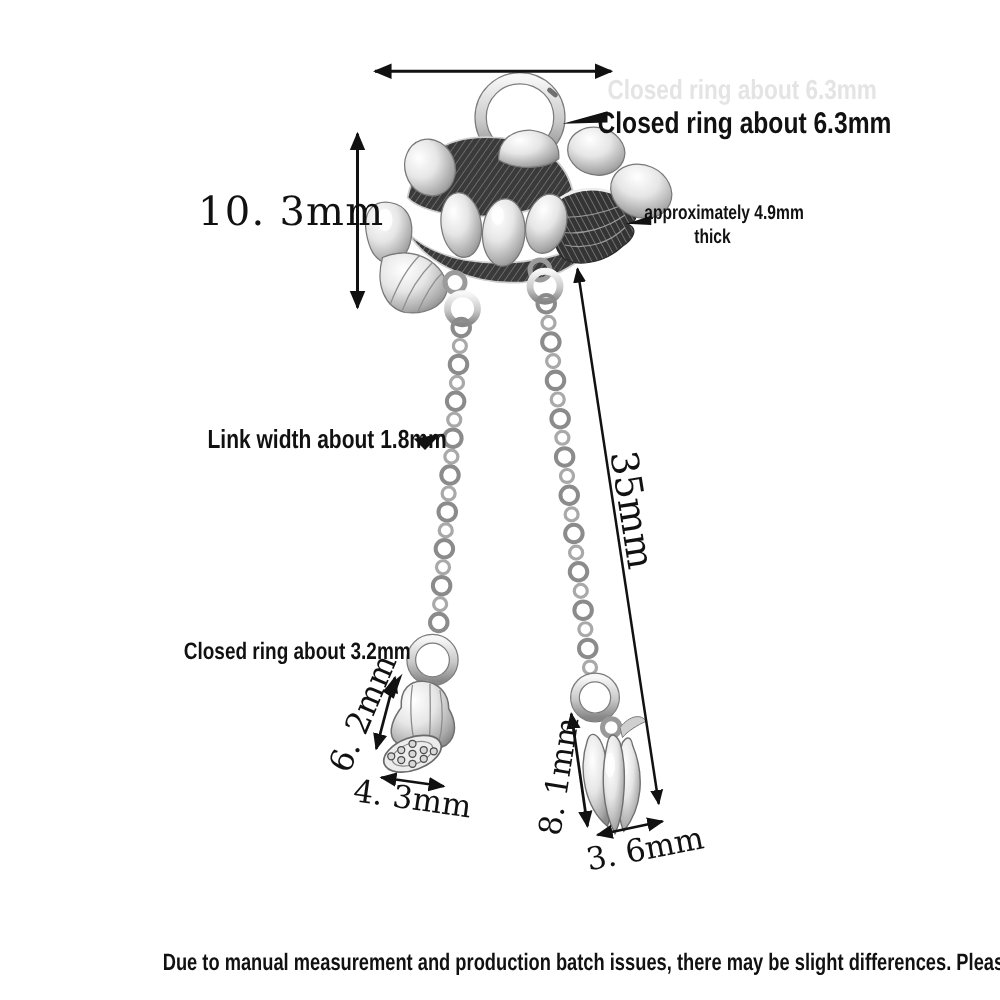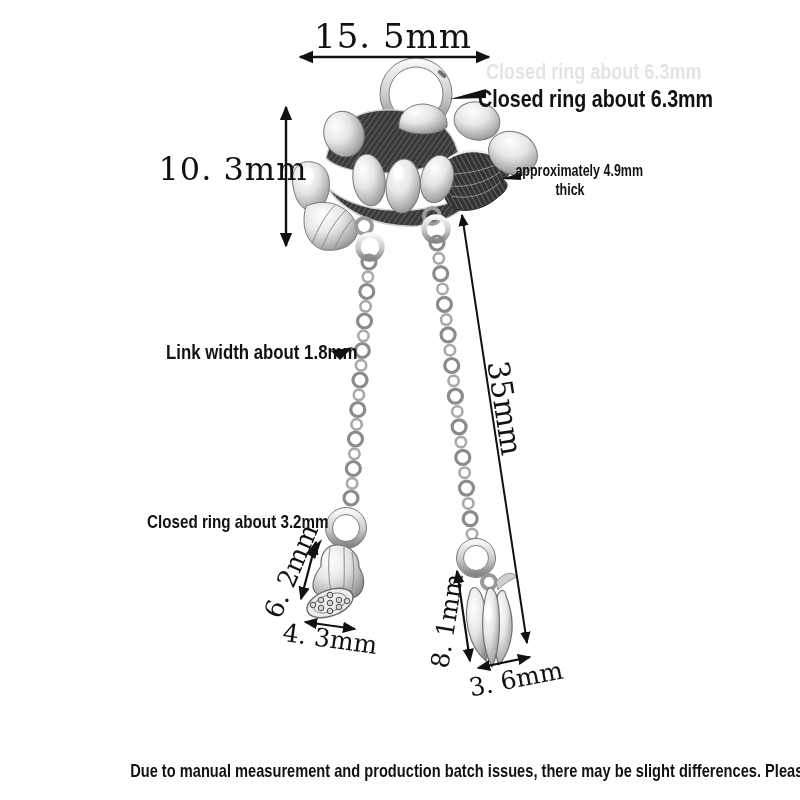--- a/index.html
+++ b/index.html
@@ -201,21 +201,20 @@
     </g>
 
     <g fill="#111">
       <polygon points="450,99 486,89 486,98"></polygon>
       <polygon points="501,179 521,172.5 521,180"></polygon>
       <polygon points="353,347 331,351 340,360"></polygon>
       <polygon points="322,539 306,553 315,559"></polygon>
     </g>
   </svg>
 
-  <div class="lbl serif t-width">15. 5mm</div>
   <div class="lbl serif t-height ctr">10. 3mm</div>
   <div class="lbl cond t-ghost">Closed ring about 6.3mm</div>
   <div class="lbl cond t-ring63">Closed ring about 6.3mm</div>
   <div class="lbl t-thick">
     <div>approximately 4.9mm</div>
     <div>thick</div>
   </div>
   <div class="lbl cond t-link">Link width about 1.8mm</div>
   <div class="lbl serif t-35">35mm</div>
   <div class="lbl cond t-ring32">Closed ring about 3.2mm</div>

